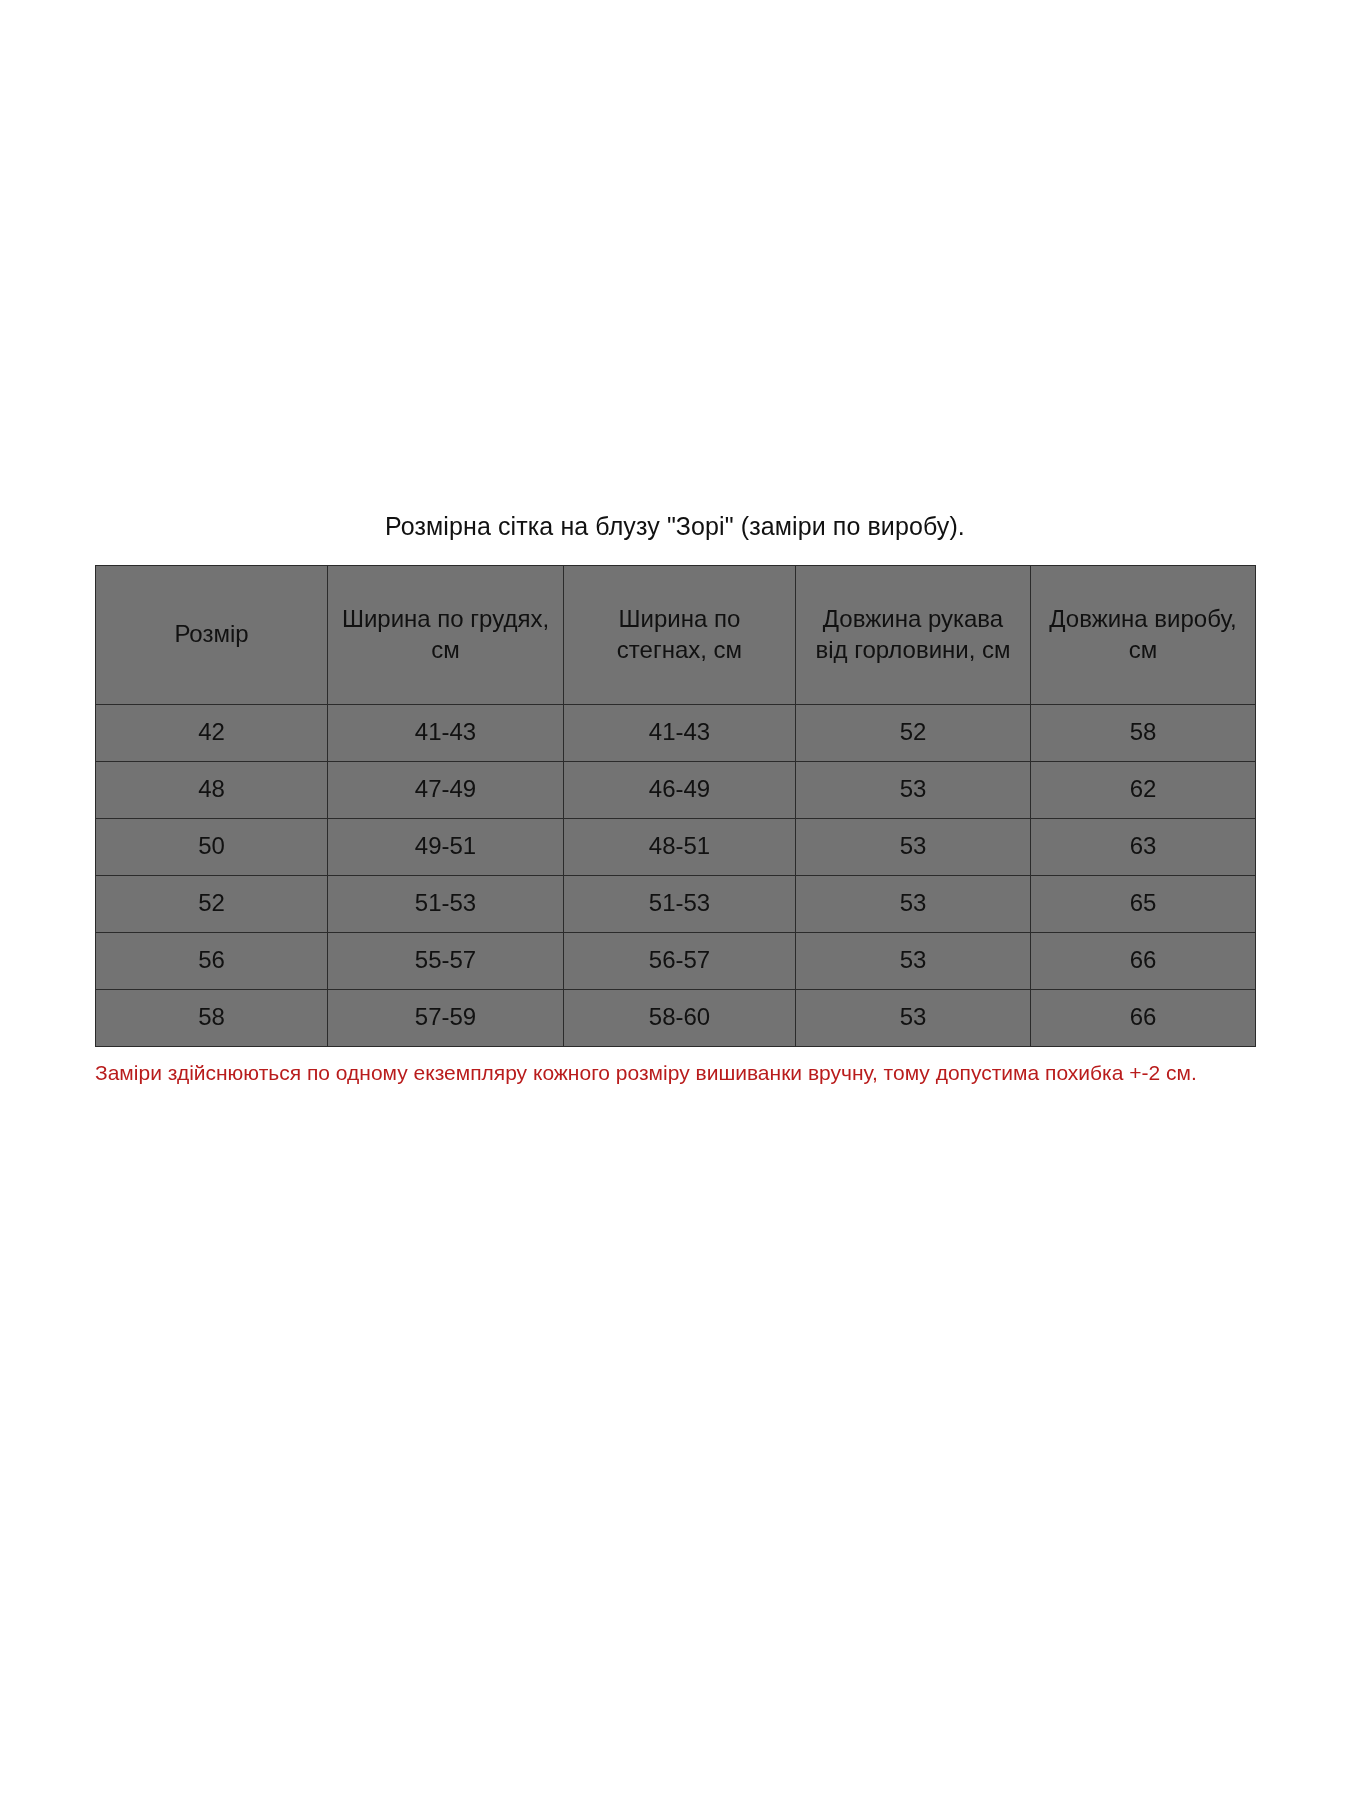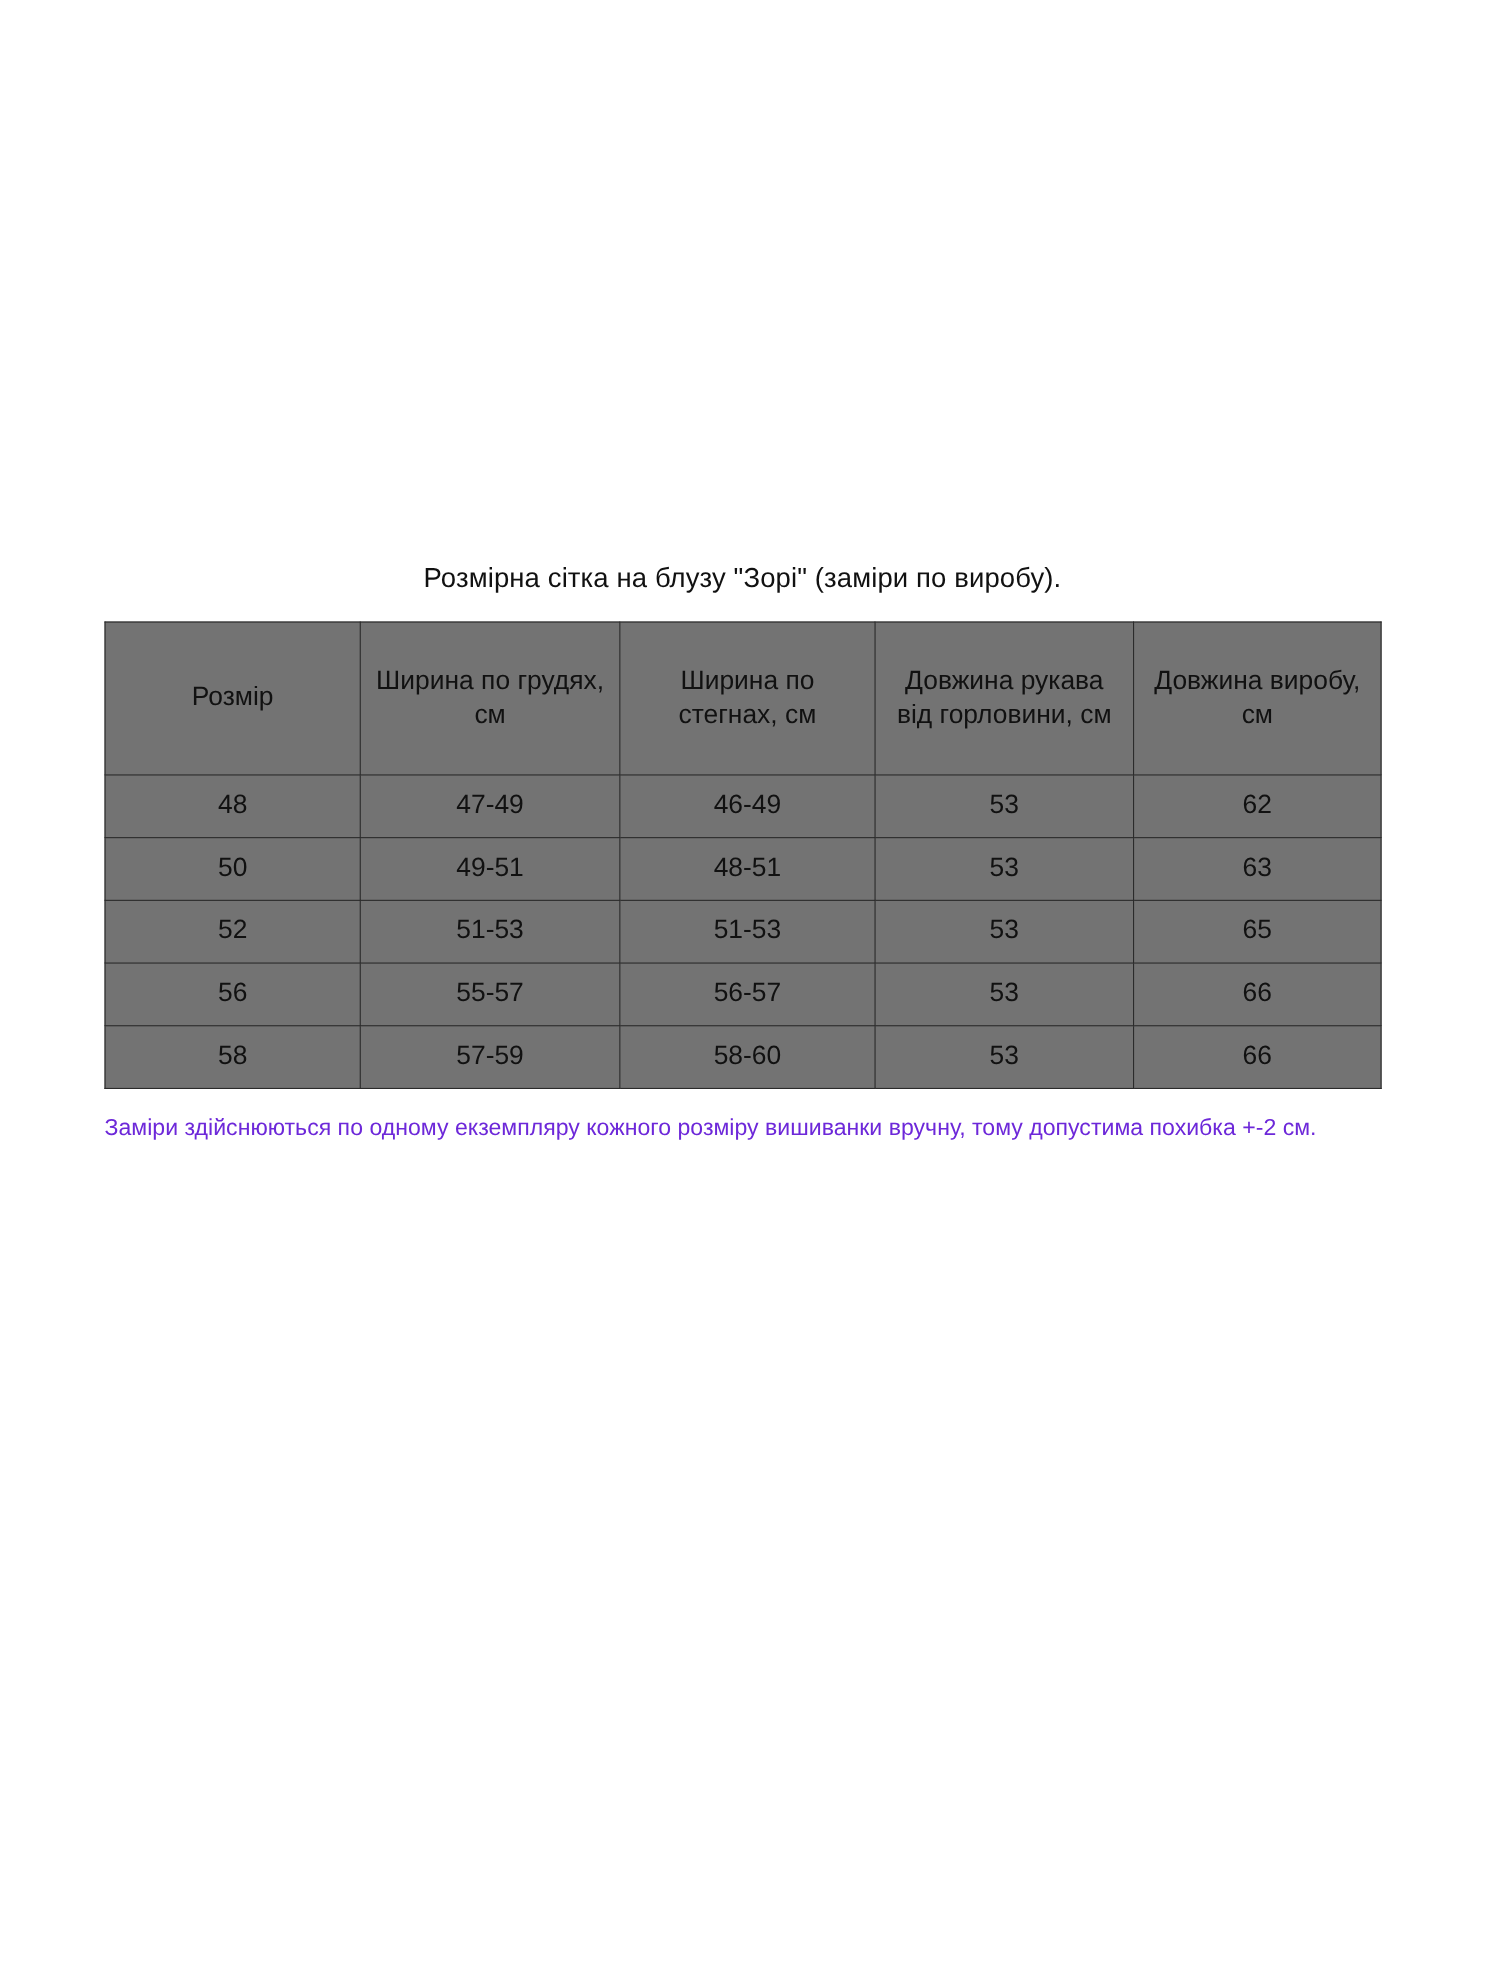--- a/index.html
+++ b/index.html
@@ -62,24 +62,24 @@
   table.size-table tbody td {
     height: 56px;
     line-height: 1.2;
   }
   col.c1 { width: 232px; }
   col.c2 { width: 236px; }
   col.c3 { width: 232px; }
   col.c4 { width: 235px; }
   col.c5 { width: 225px; }
   .note {
-    margin-top: 22px;
+    margin-top: 12px;
     font-size: 21px;
     line-height: 1.35;
-    color: #6d28d9;
+    color: #b91c1c;
     text-align: left;
   }
 </style>
 </head>
 <body>
 
 <div class="sheet">
   <div class="content">
 
     <div class="doc-title">Розмірна сітка на блузу "Зорі" (заміри по виробу).</div>
@@ -95,20 +95,27 @@
       <thead>
         <tr>
           <th>Розмір</th>
           <th>Ширина по грудях, см</th>
           <th>Ширина по стегнах, см</th>
           <th>Довжина рукава від горловини, см</th>
           <th>Довжина виробу, см</th>
         </tr>
       </thead>
       <tbody>
+        <tr>
+          <td>42</td>
+          <td>41-43</td>
+          <td>41-43</td>
+          <td>52</td>
+          <td>58</td>
+        </tr>
         <tr>
           <td>48</td>
           <td>47-49</td>
           <td>46-49</td>
           <td>53</td>
           <td>62</td>
         </tr>
         <tr>
           <td>50</td>
           <td>49-51</td>

